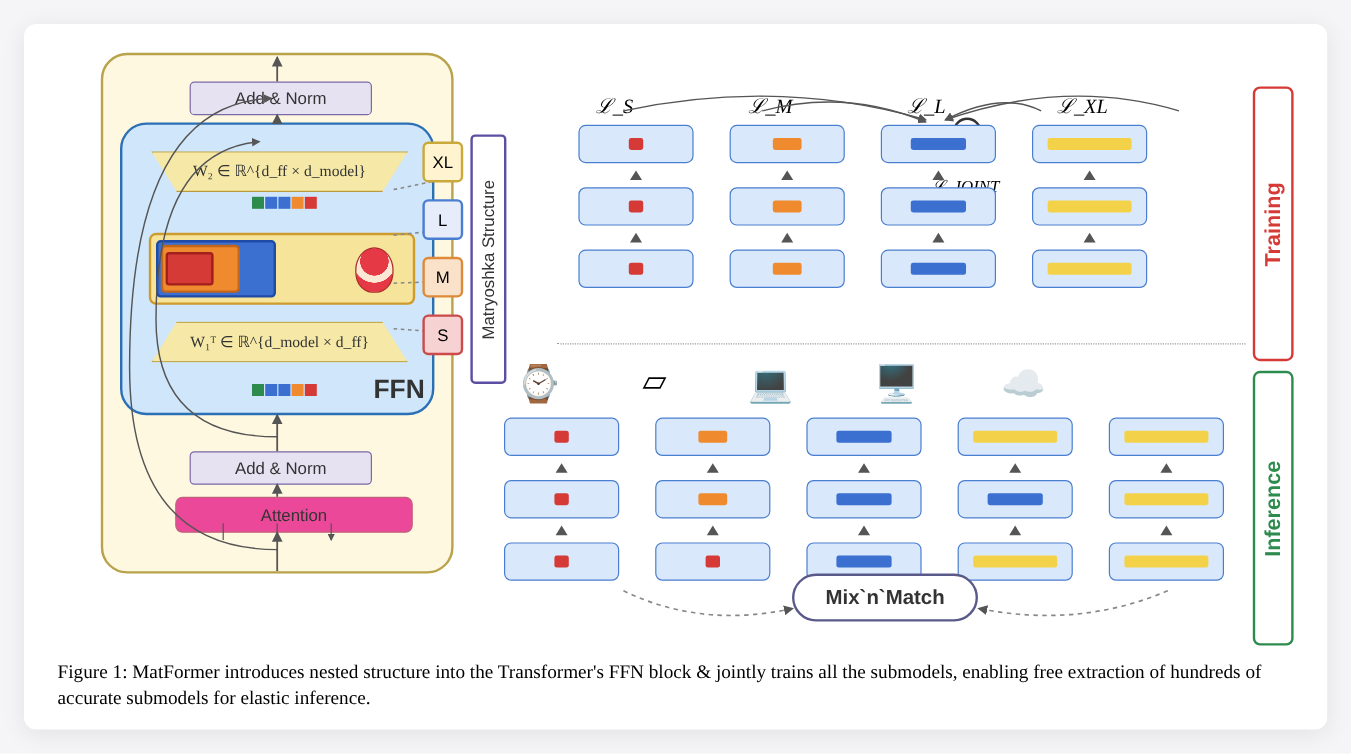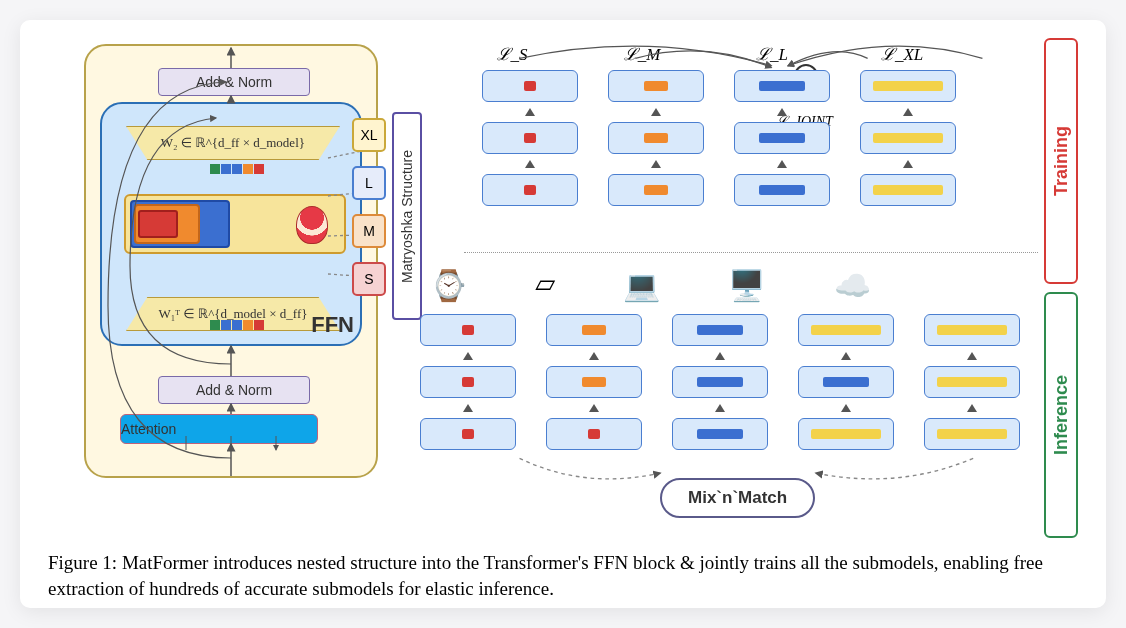--- a/index.html
+++ b/index.html
@@ -15,21 +15,21 @@
     height: 588px;
     background: #fff;
     border-radius: 10px;
     box-shadow: 0 4px 20px rgba(0,0,0,0.08);
     position: relative;
     padding: 18px 28px 16px 28px;
     box-sizing: border-box;
   }
   .diagram-row { display: flex; gap: 10px; height: 500px; }
   .left-panel { width: 370px; position: relative; padding-left: 36px; }
-  .right-panel { flex: 1; position: relative; display: flex; gap: 6px; }
+  .right-panel { flex: 1; position: relative; display: flex; gap: 6px; margin-top: 34px; }
   .right-content { flex: 1; position: relative; }
   .right-labels { width: 34px; display: flex; flex-direction: column; gap: 8px; }
 
   
   .outer-block {
     width: 290px; height: 430px; background: #fff8e1;
     border: 2px solid #b8a24a; border-radius: 22px;
     position: relative; margin-top: 6px;
   }
   .inner-ffn {
@@ -37,33 +37,33 @@
     background: #cfe6fb; border: 2px solid #2b6fb5; border-radius: 22px;
   }
   .addnorm {
     position: absolute; left: 72px; width: 150px; height: 26px;
     background: #e7e2f2; border: 1.5px solid #7a6aa8; border-radius: 4px;
     text-align: center; font-size: 14px; line-height: 26px; color: #333;
   }
   .addnorm.top { top: 22px; }
   .addnorm.bot { top: 330px; }
   .attention {
-    position: absolute; left: 34px; width: 196px; height: 28px; top: 368px;
-    background: #0ea5e9; border: 1.5px solid #c0627a; border-radius: 6px;
-    text-align: left; font-size: 14px; line-height: 28px; color: #333;
+    position: absolute; left: 60px; width: 196px; height: 28px; top: 368px;
+    background: #ec4899; border: 1.5px solid #c0627a; border-radius: 6px;
+    text-align: center; font-size: 14px; line-height: 28px; color: #333;
   }
   .trap {
     position: absolute; left: 24px; width: 212px; height: 32px;
     background: #f6e9a8; border: 1.5px solid #b89a3a;
     text-align: center; font-size: 13px; line-height: 32px; color: #333;
     font-family: "Times New Roman", serif;
   }
   .trap.up { top: 22px; clip-path: polygon(10% 0, 90% 0, 100% 100%, 0 100%); transform: rotate(180deg); }
   .trap.up span { display:inline-block; transform: rotate(180deg);}
-  .trap.down { top: 193px; clip-path: polygon(10% 0, 90% 0, 100% 100%, 0 100%); }
+  .trap.down { top: 164px; clip-path: polygon(10% 0, 90% 0, 100% 100%, 0 100%); }
   .ffn-label { position: absolute; right: 6px; bottom: 6px; font-weight: bold; font-size: 22px; color: #333; }
 
   .mat-bar {
     position: absolute; top: 90px; left: 22px; width: 218px; height: 56px;
     background: #f7e49b; border: 2px solid #ce9b2e; border-radius: 6px;
   }
   .mat-bar .b { position:absolute; top:4px; bottom:4px; border-radius:4px; }
   .mat-bar .bb { left:4px; width:96px; background:#3b6fd0; border:2px solid #1f4aa5;}
   .mat-bar .bo { left:8px; top:8px; bottom:8px; width:62px; background:#f08a2e; border:2px solid #c4661a; border-radius:4px; position:absolute;}
   .mat-bar .br { left:12px; top:14px; bottom:14px; width:36px; background:#d63a36; border:2px solid #a11f1d; border-radius:3px; position:absolute;}
@@ -108,21 +108,21 @@
   .side-tag.infer { border:2px solid #2e8b4e; color:#2e8b4e; background:#fff; }
 
   .device-row { position:absolute; top:230px; left:-34px; display:flex; gap:68px; font-size:30px; }
   .mixmatch {
     position:absolute; bottom:20px; left:196px; padding:8px 26px;
     border:2px solid #5a5a8a; border-radius:20px; background:#fff;
     font-weight:600; font-size:17px; color:#333;
   }
 
   
-  .caption { margin-top:12px; font-family:"Times New Roman",serif; font-size:19px; line-height:1.35; color:#000; }
+  .caption { margin-top:12px; font-family:"Times New Roman",serif; font-size:16px; line-height:1.35; color:#000; }
 
   .svg-arrows { position:absolute; inset:0; pointer-events:none; }
 </style>
 </head>
 <body>
 
 <div class="canvas">
   <div class="diagram-row">
 
     <div class="left-panel">

